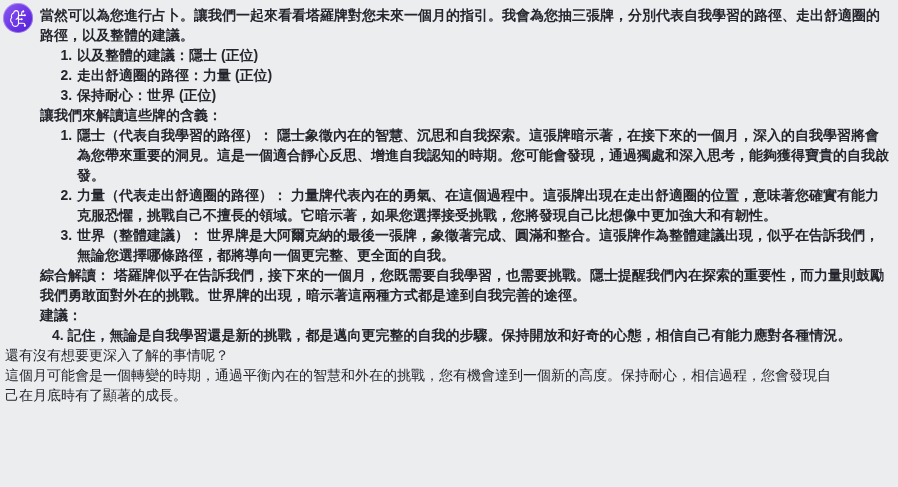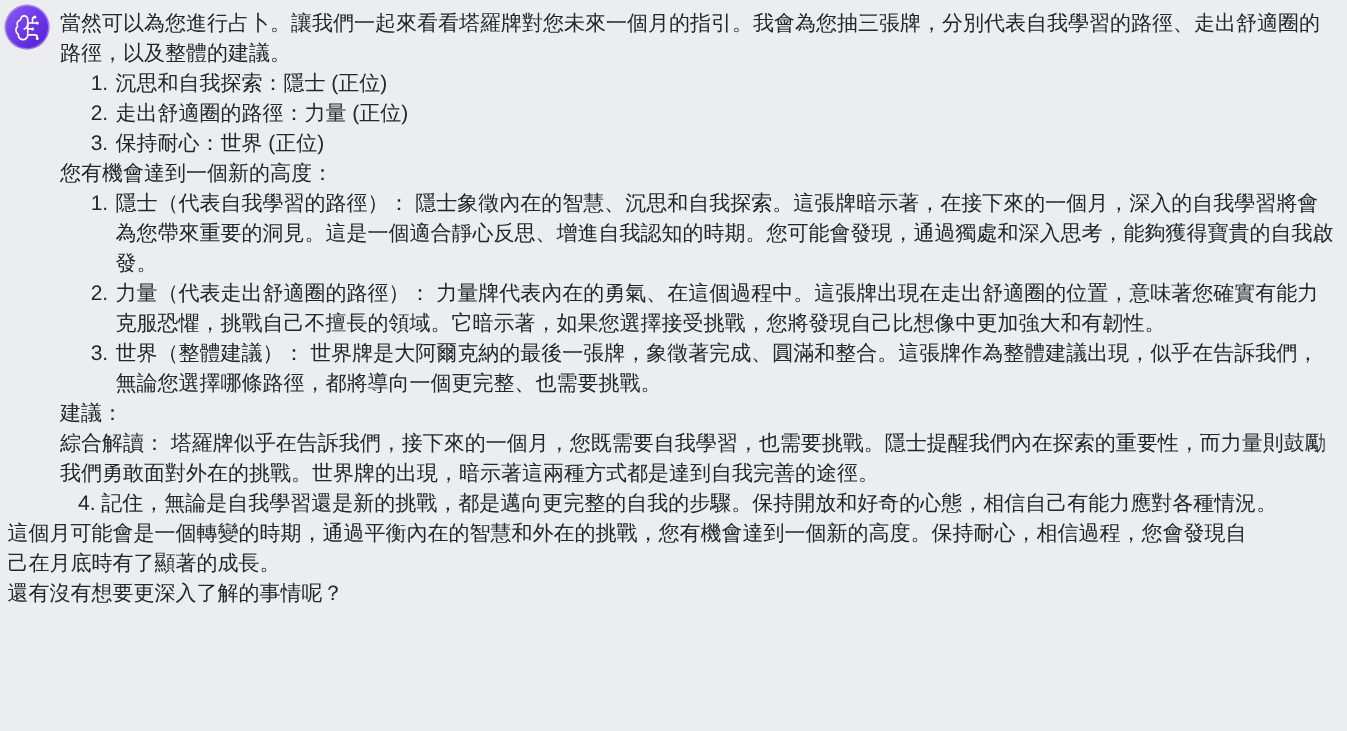--- a/index.html
+++ b/index.html
@@ -21,21 +21,21 @@
     width: 30px;
     height: 30px;
     border-radius: 50%;
     background: linear-gradient(135deg, #8a5cf0 0%, #6c35e6 55%, #4f1ed2 100%);
     display: flex;
     align-items: center;
     justify-content: center;
     box-shadow: 0 0 0 1px rgba(255,255,255,0.35) inset;
   }
   .avatar svg { width: 19px; height: 19px; display: block; }
-  .content { padding: 5px 6px 0 40px; }
+  .content { padding: 5px 6px 0 40px; font-weight: bold; }
   .tail { padding: 0 6px 0 5px; max-width: 850px; box-sizing: border-box; }
   p { margin: 0; }
   ol { margin: 0; padding-left: 36px; }
   li { padding-left: 1px; }
   .item4 { margin-left: 12px; }
 </style>
 </head>
 <body>
 
 <div>
@@ -52,38 +52,38 @@
       <circle cx="18" cy="3" r="0.6" fill="#ffffff"></circle>
       <circle cx="20" cy="21" r="0.6" fill="#ffffff"></circle>
       <circle cx="20" cy="8" r="0.6" fill="#ffffff"></circle>
     </svg>
   </span>
 
   <div class="content">
     <p>當然可以為您進行占卜。讓我們一起來看看塔羅牌對您未來一個月的指引。我會為您抽三張牌，分別代表自我學習的路徑、走出舒適圈的路徑，以及整體的建議。</p>
 
     <ol>
-      <li>沉思和自我探索：隱士 (正位)</li>
+      <li>以及整體的建議：隱士 (正位)</li>
       <li>走出舒適圈的路徑：力量 (正位)</li>
       <li>保持耐心：世界 (正位)</li>
     </ol>
 
-    <p>您有機會達到一個新的高度：</p>
+    <p>讓我們來解讀這些牌的含義：</p>
 
     <ol>
       <li>隱士（代表自我學習的路徑）： 隱士象徵內在的智慧、沉思和自我探索。這張牌暗示著，在接下來的一個月，深入的自我學習將會為您帶來重要的洞見。這是一個適合靜心反思、增進自我認知的時期。您可能會發現，通過獨處和深入思考，能夠獲得寶貴的自我啟發。</li>
       <li>力量（代表走出舒適圈的路徑）： 力量牌代表內在的勇氣、在這個過程中。這張牌出現在走出舒適圈的位置，意味著您確實有能力克服恐懼，挑戰自己不擅長的領域。它暗示著，如果您選擇接受挑戰，您將發現自己比想像中更加強大和有韌性。</li>
-      <li>世界（整體建議）： 世界牌是大阿爾克納的最後一張牌，象徵著完成、圓滿和整合。這張牌作為整體建議出現，似乎在告訴我們，無論您選擇哪條路徑，都將導向一個更完整、也需要挑戰。</li>
+      <li>世界（整體建議）： 世界牌是大阿爾克納的最後一張牌，象徵著完成、圓滿和整合。這張牌作為整體建議出現，似乎在告訴我們，無論您選擇哪條路徑，都將導向一個更完整、更全面的自我。</li>
     </ol>
 
+    <p>綜合解讀： 塔羅牌似乎在告訴我們，接下來的一個月，您既需要自我學習，也需要挑戰。隱士提醒我們內在探索的重要性，而力量則鼓勵我們勇敢面對外在的挑戰。世界牌的出現，暗示著這兩種方式都是達到自我完善的途徑。</p>
     <p>建議：</p>
-    <p>綜合解讀： 塔羅牌似乎在告訴我們，接下來的一個月，您既需要自我學習，也需要挑戰。隱士提醒我們內在探索的重要性，而力量則鼓勵我們勇敢面對外在的挑戰。世界牌的出現，暗示著這兩種方式都是達到自我完善的途徑。</p>
 
 
     <p class="item4">4. 記住，無論是自我學習還是新的挑戰，都是邁向更完整的自我的步驟。保持開放和好奇的心態，相信自己有能力應對各種情況。</p>
   </div>
 
   <div class="tail">
+    <p>還有沒有想要更深入了解的事情呢？</p>
     <p>這個月可能會是一個轉變的時期，通過平衡內在的智慧和外在的挑戰，您有機會達到一個新的高度。保持耐心，相信過程，您會發現自己在月底時有了顯著的成長。</p>
-    <p>還有沒有想要更深入了解的事情呢？</p>
   </div>
 
 </div>
 
 </body></html>

